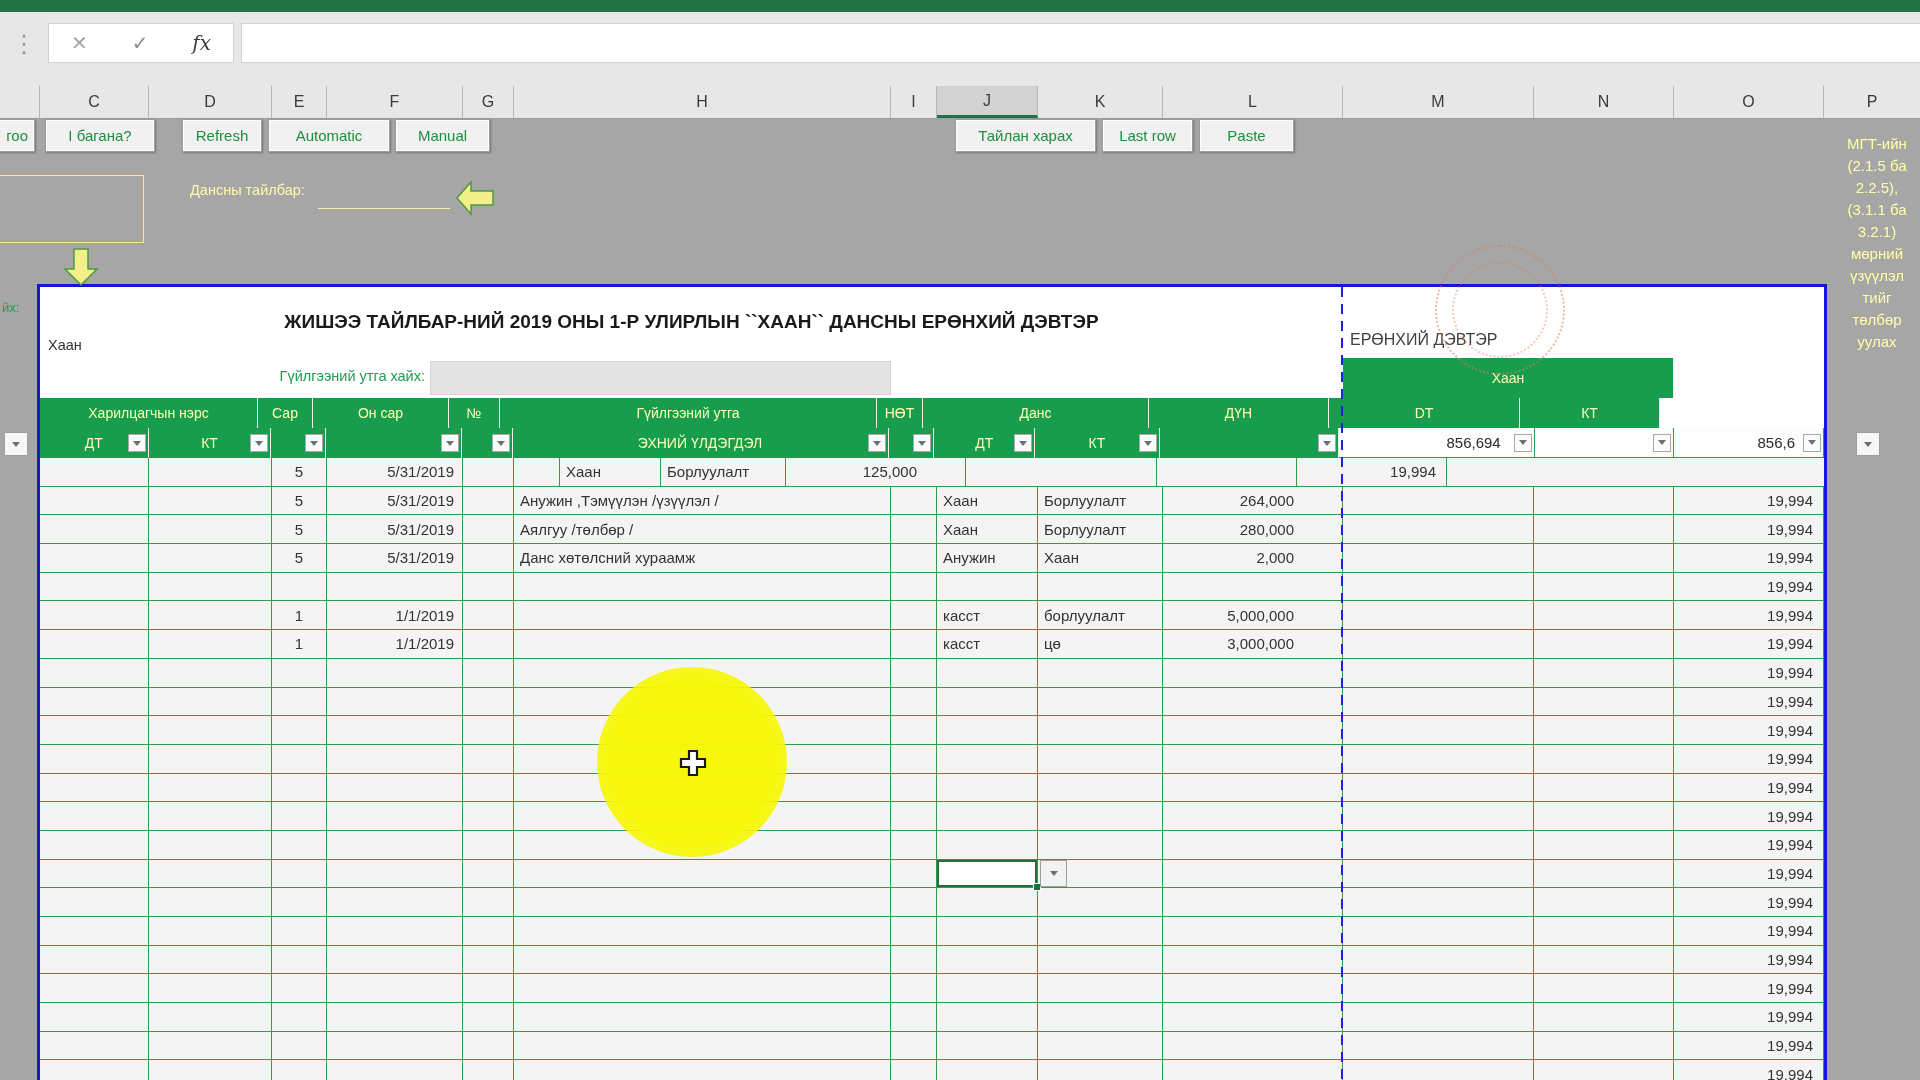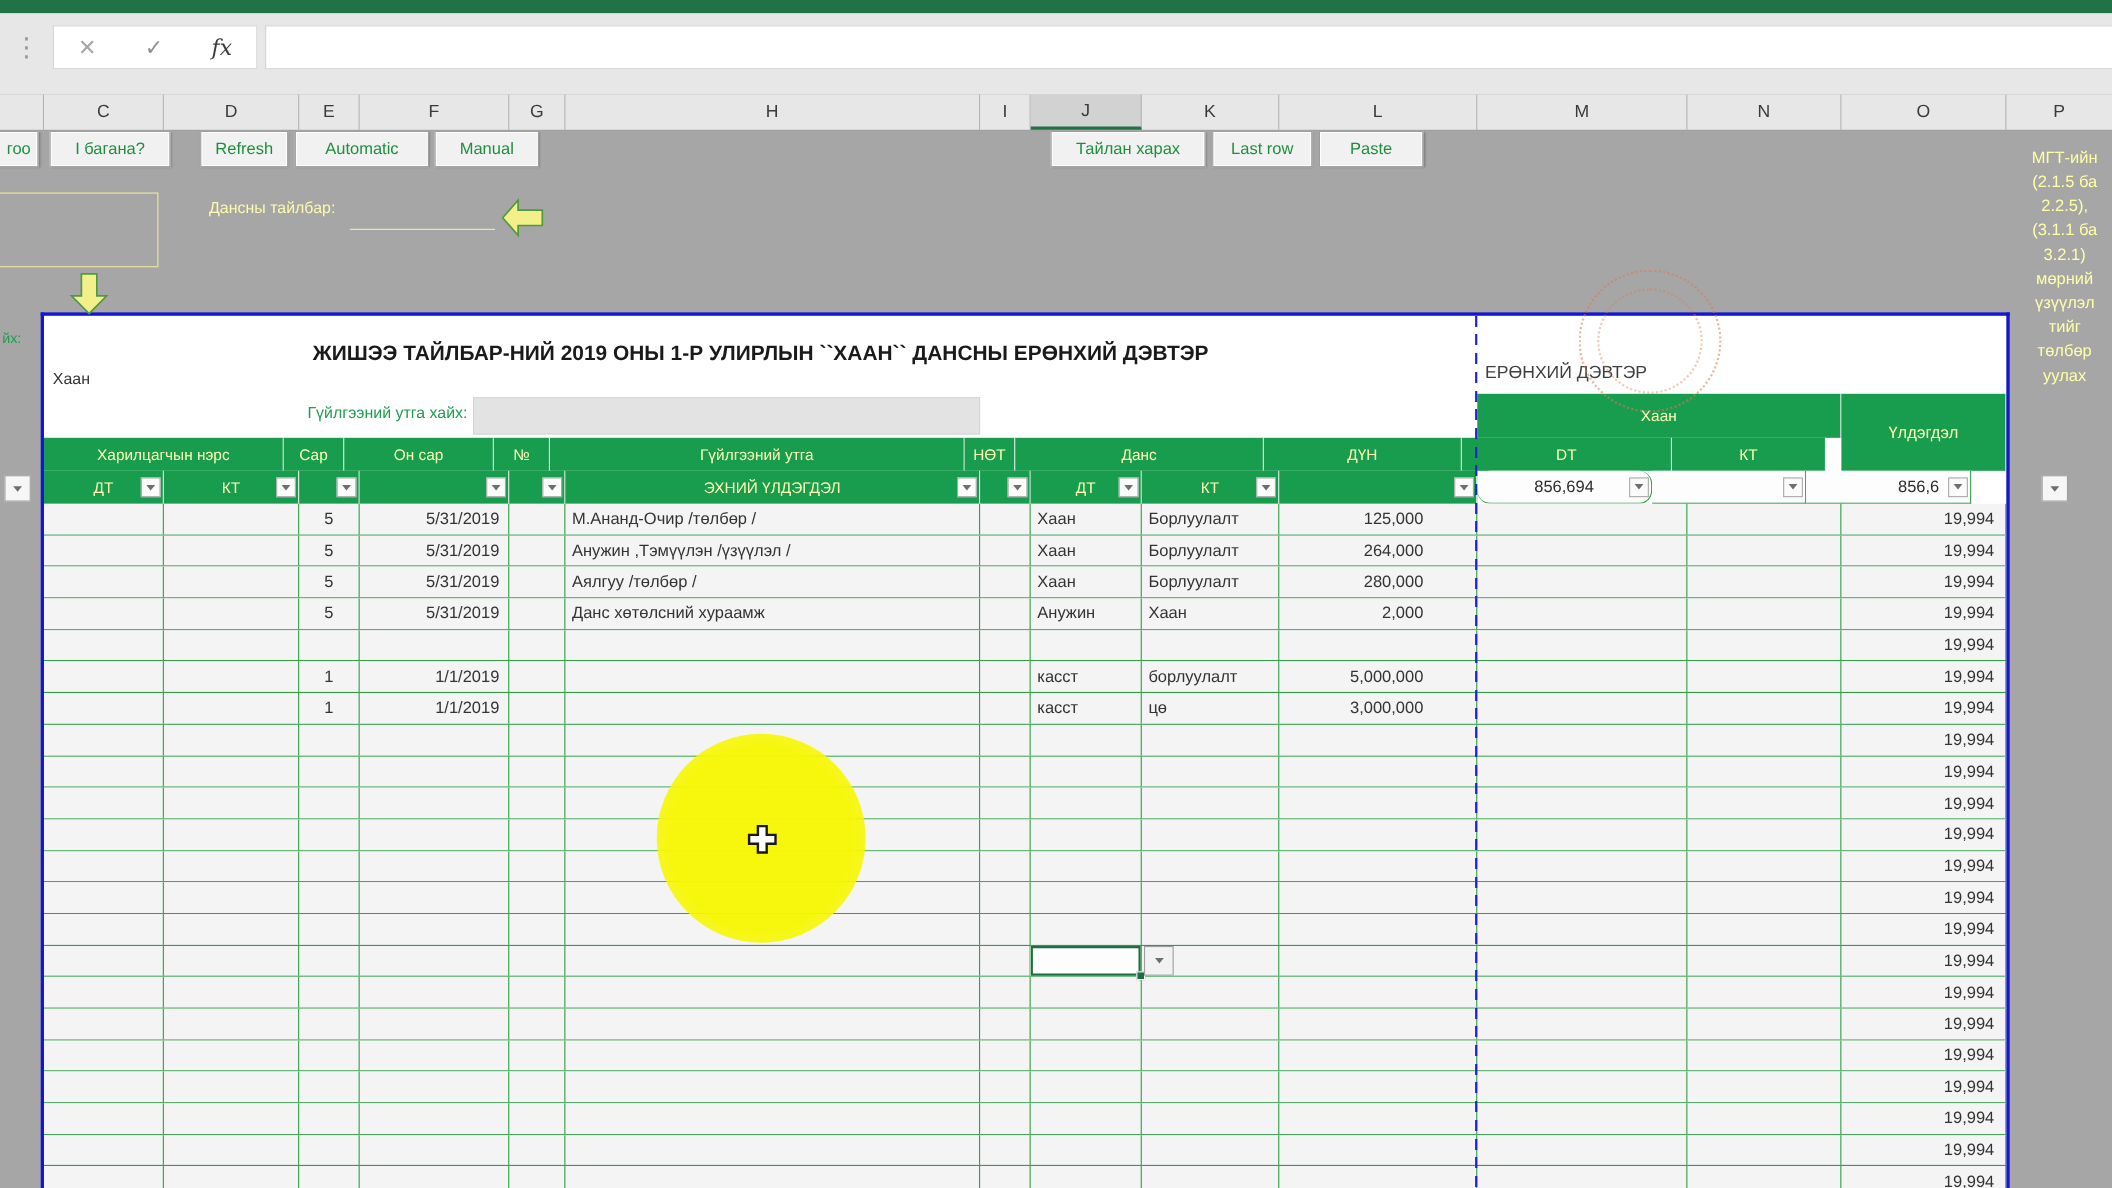--- a/index.html
+++ b/index.html
@@ -176,21 +176,20 @@
         <div class="big-title">ЖИШЭЭ ТАЙЛБАР-НИЙ 2019 ОНЫ 1-Р УЛИРЛЫН ``ХААН`` ДАНСНЫ ЕРӨНХИЙ ДЭВТЭР</div>
         <div class="right-title">ЕРӨНХИЙ ДЭВТЭР</div>
       </div>
 
       <div class="t-search">
         <div class="search-label">Гүйлгээний утга хайх:</div>
         <div class="search-box"></div>
       </div>
 
       <div class="gcell haan-head">Хаан</div>
-      <div class="gcell uldegdel-head">Үлдэгдэл</div>
 
       <div class="t-head1">
         <div class="gcell" style="width:218px">Харилцагчын нэрс</div>
         <div class="gcell" style="width:55px">Сар</div>
         <div class="gcell" style="width:136px">Он сар</div>
         <div class="gcell" style="width:51px">№</div>
         <div class="gcell" style="width:377px">Гүйлгээний утга</div>
         <div class="gcell" style="width:46px">НӨТ</div>
         <div class="gcell" style="width:226px">Данс</div>
         <div class="gcell" style="width:180px">ДҮН</div>
@@ -247,21 +246,21 @@
             <span>КТ</span>
             <span class="ddbtn">
               <i class="caret"></i>
             </span>
           </div>
         <div class="gcell" style="width:180px">
             <span class="ddbtn">
               <i class="caret"></i>
             </span>
           </div>
-        <div class="fcell-w al-r" style="width:159px;padding-right:52px;border-radius:12px;">
+        <div class="fcell-w al-r" style="width:196px;padding-right:33px;">
             <span>856,694</span>
             <span class="ddbtn">
               <i class="caret"></i>
             </span>
           </div>
         <div class="fcell-w al-r" style="width:140px;padding-right:28px;">
             <span></span>
             <span class="ddbtn">
               <i class="caret"></i>
             </span>
@@ -274,21 +273,20 @@
           </div>
       </div>
 
       <div class="t-body">
           <div class="trow">
             <div class="tcell " style="width: 109px;"></div>
             <div class="tcell " style="width: 123px;"></div>
             <div class="tcell al-c" style="width: 55px;">5</div>
             <div class="tcell al-r pr8" style="width: 136px;">5/31/2019</div>
             <div class="tcell " style="width: 51px;"></div>
-            <div class="tcell al-l pl6" style="width: 377px;">М.Ананд-Очир /төлбөр /</div>
             <div class="tcell " style="width: 46px;"></div>
             <div class="tcell al-l pl6" style="width: 101px;">Хаан</div>
             <div class="tcell al-l pl6" style="width: 125px;">Борлуулалт</div>
             <div class="tcell al-r pr48" style="width: 180px;">125,000</div>
             <div class="tcell " style="width: 191px;"></div>
             <div class="tcell " style="width: 140px;"></div>
             <div class="tcell al-r pr10" style="width: 150px;">19,994</div>
           </div>
           <div class="trow">
             <div class="tcell " style="width: 109px;"></div>

